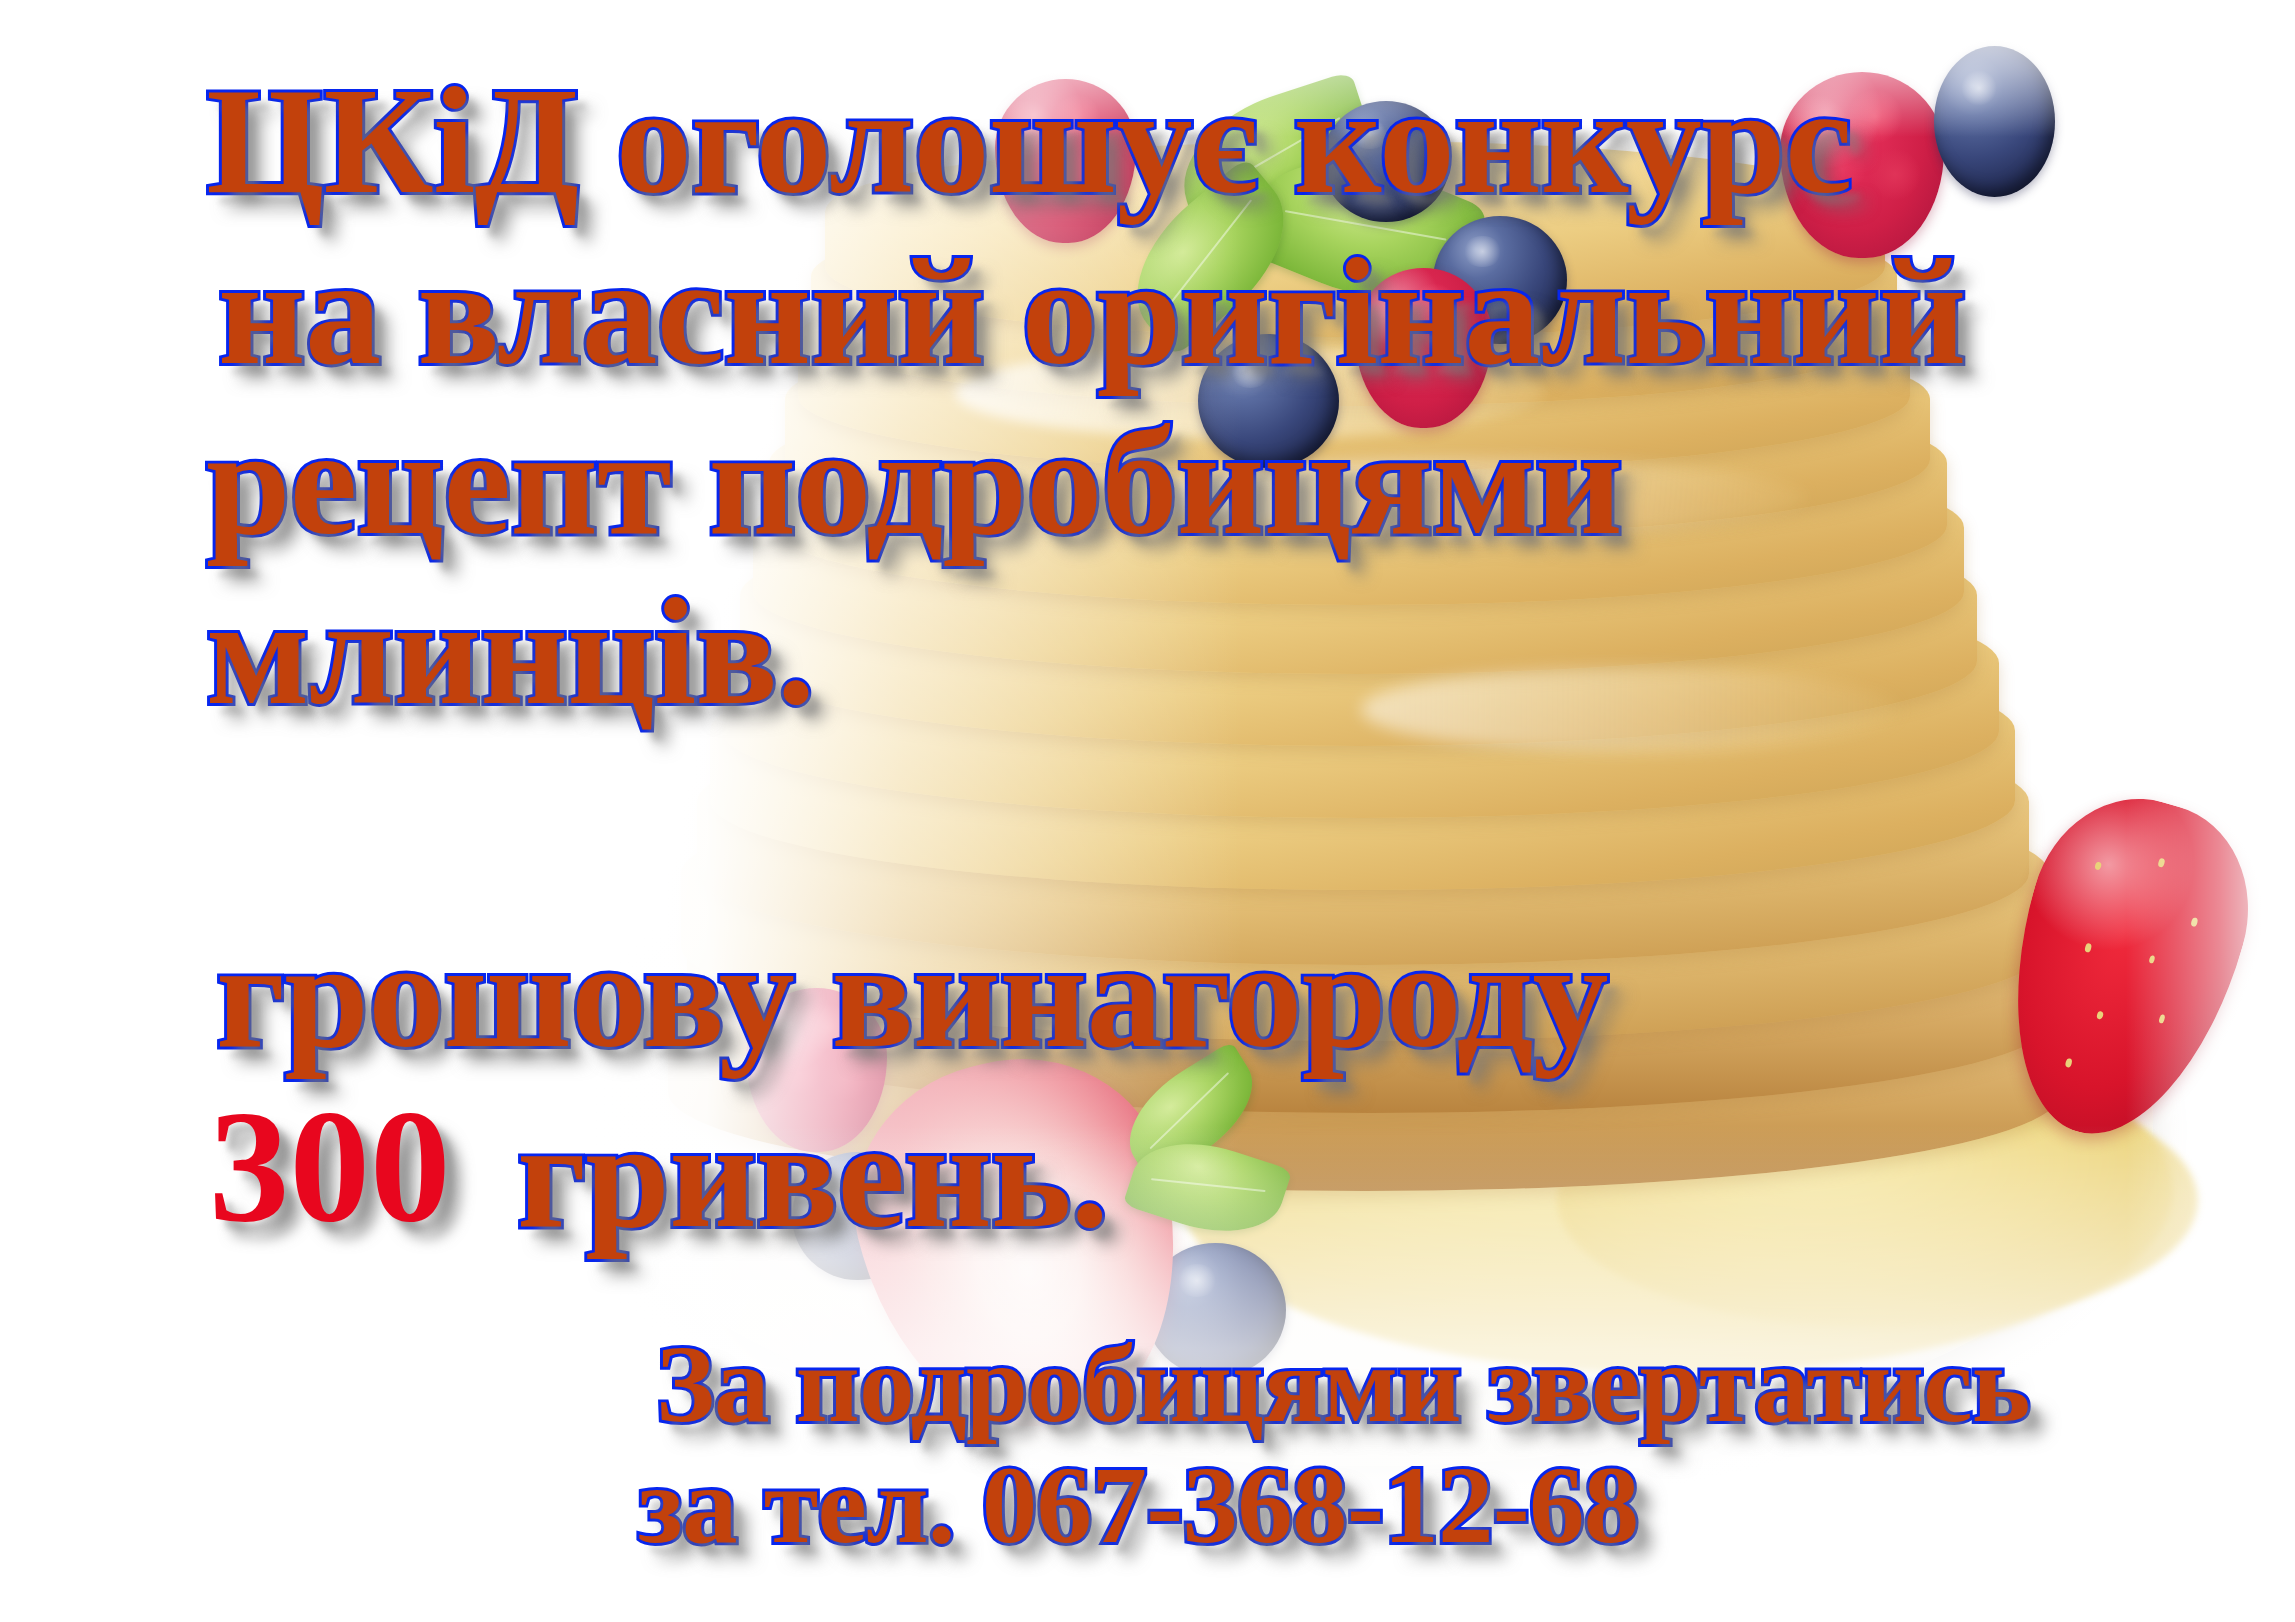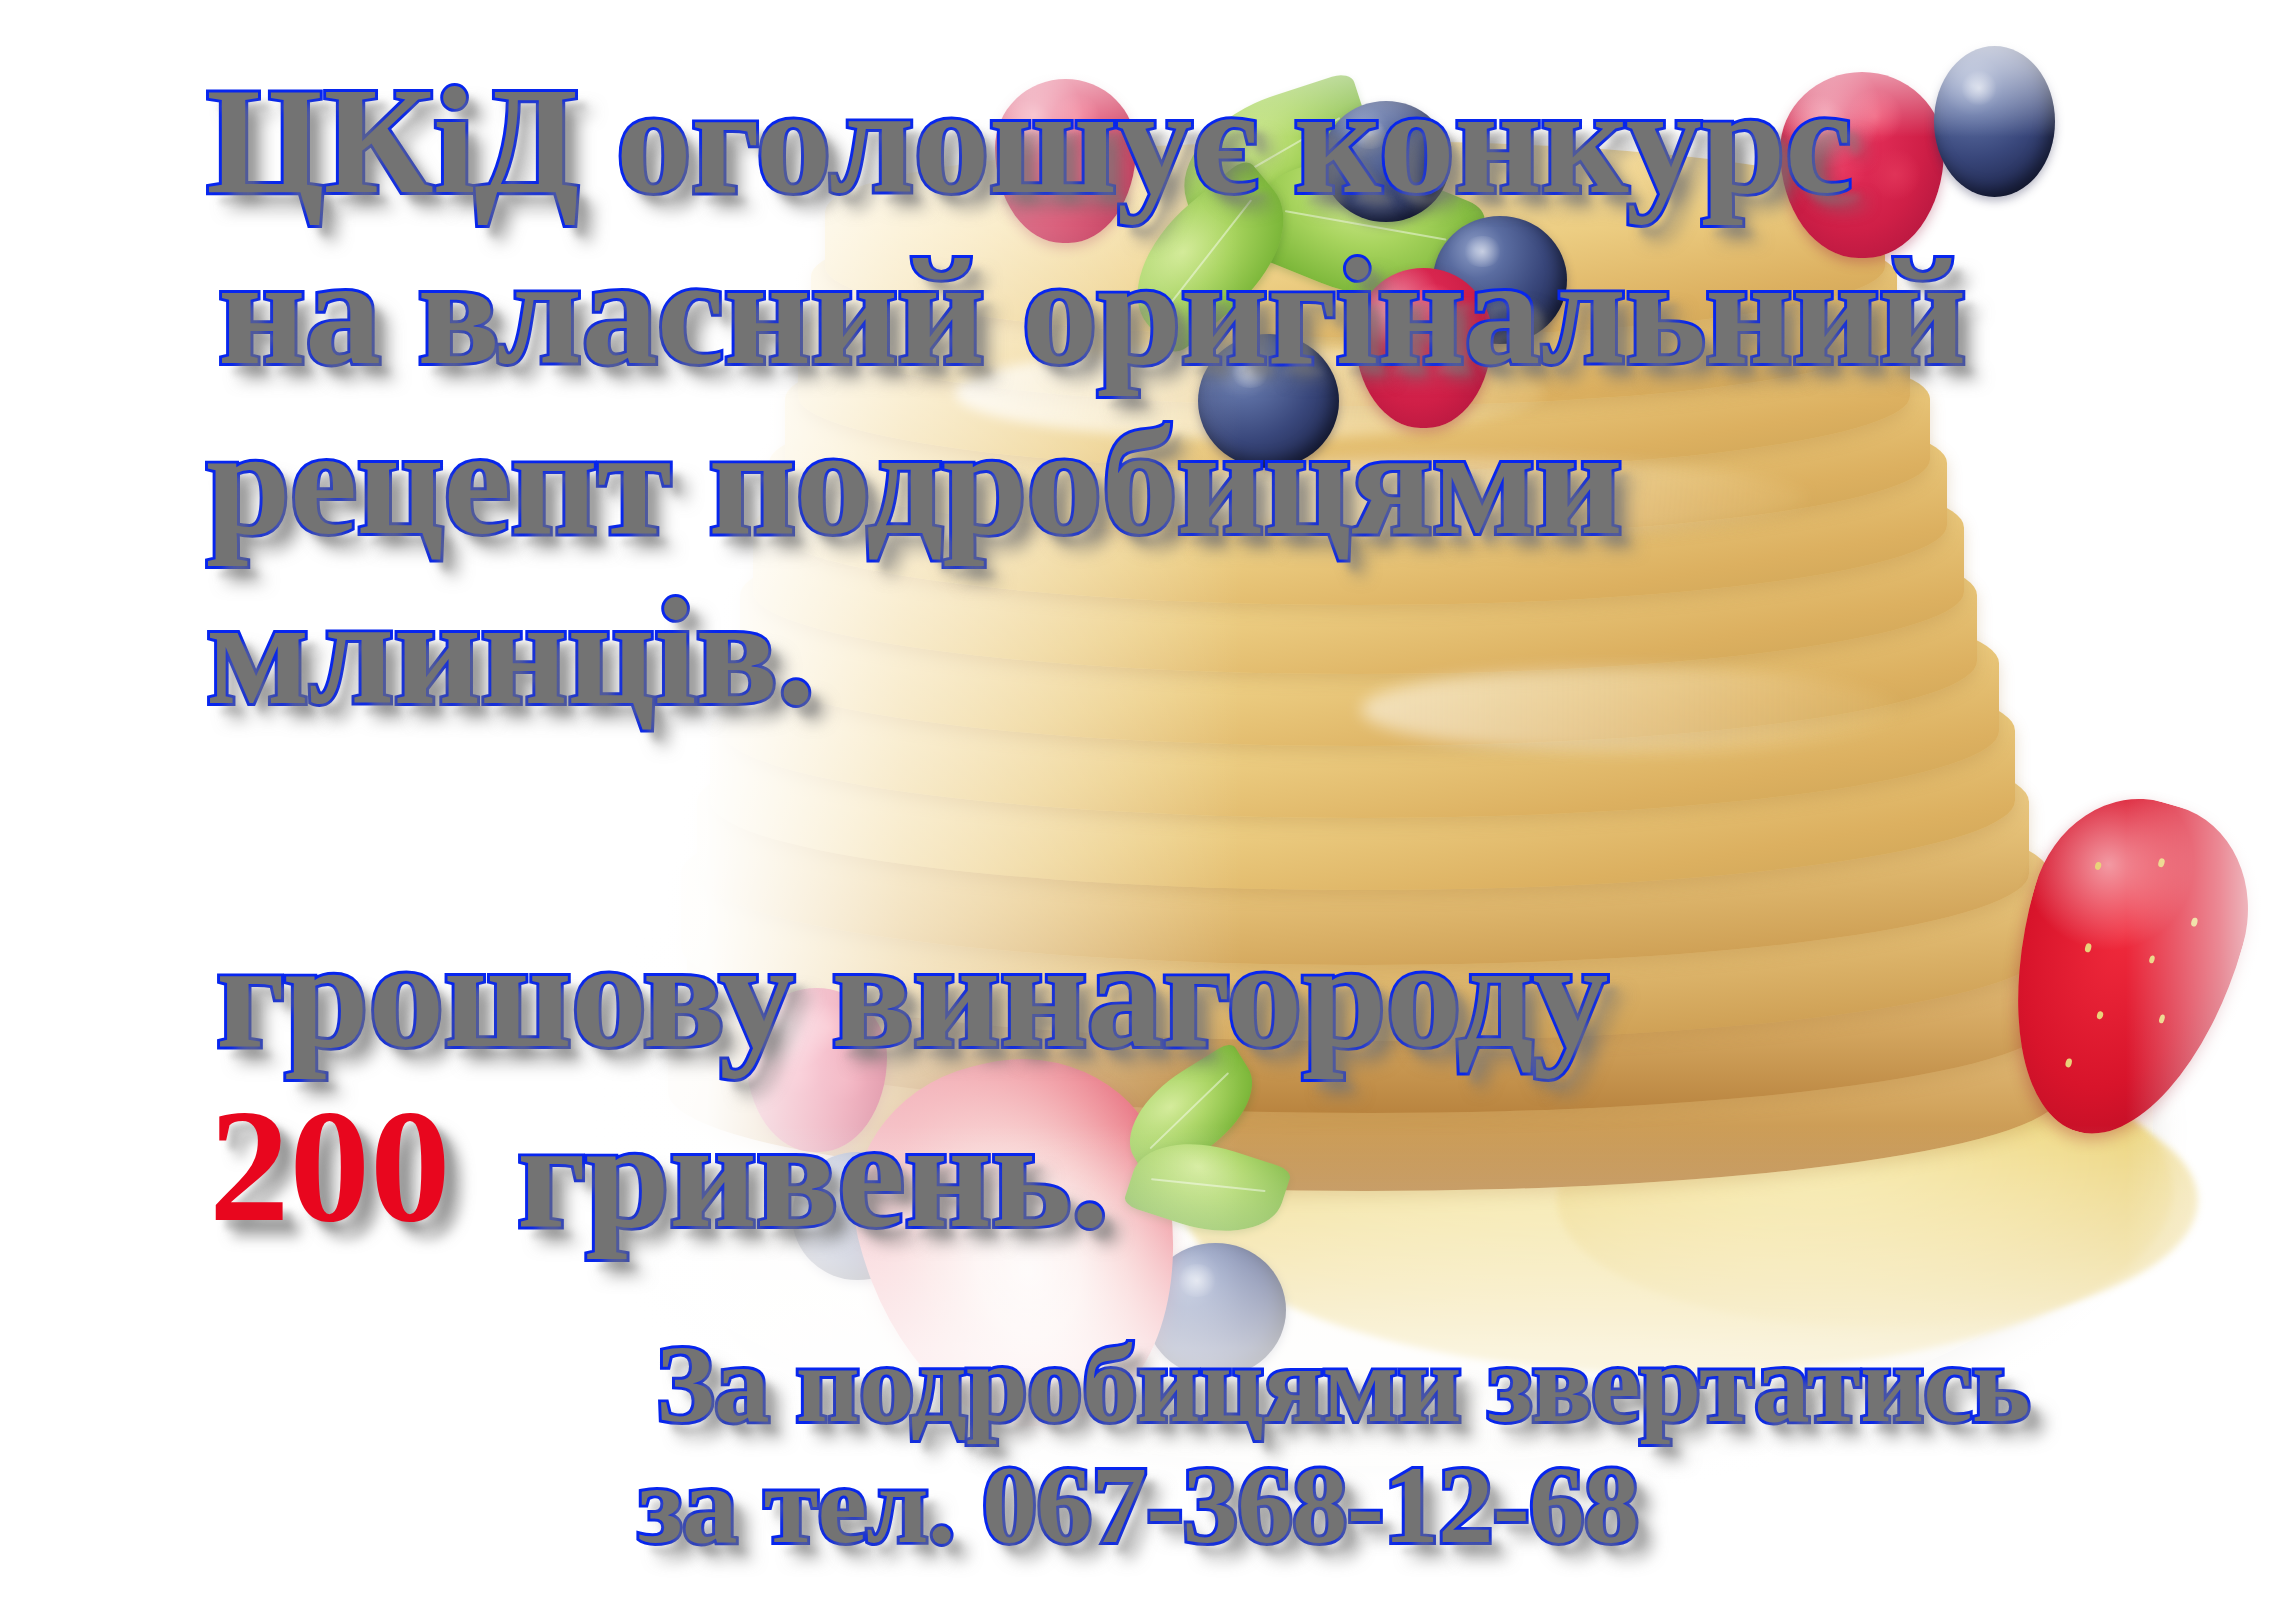--- a/index.html
+++ b/index.html
@@ -126,21 +126,21 @@
     position: absolute;
     left: 0; top: 0;
     width: 100%; height: 100%;
     z-index: 100;
   }
   .line {
     position: absolute;
     white-space: nowrap;
     font-weight: 700;
     line-height: 1;
-    color: #737373;
+    color: #c2410c;
     letter-spacing: -0.7px;
     
     -webkit-text-stroke: 5.9px #0726ef;
     paint-order: stroke fill;
     text-shadow:
       17px 17px 14.4px rgba(110,110,110,0.55),
       10.5px 10.5px 7.9px rgba(130,130,130,0.40);
   }
   .line.big { font-size: 152px; }
   .line.small { font-size: 111px; }
@@ -248,21 +248,21 @@
 
     <div class="line big" style="left:218px; top:236px;">на власний оригінальний</div>
 
     <div class="line big" style="left:206px; top:406px;">рецепт подробицями</div>
 
     <div class="line big" style="left:206px; top:576px;">млинців.</div>
 
 
     <div class="line big" style="left:216px; top:919px;">грошову винагороду</div>
 
-    <div class="money" style="left:209px; top:1086px;">200</div>
+    <div class="money" style="left:209px; top:1086px;">300</div>
 
     <div class="line big" style="left:517px; top:1099px;">гривень.</div>
 
     <div class="line small" style="left:656px; top:1328px;">За подробицями звертатись</div>
 
     <div class="line small" style="left:638px; top:1449px;">за тел. 067-368-12-68</div>
   </div>
 
 </div>
 

